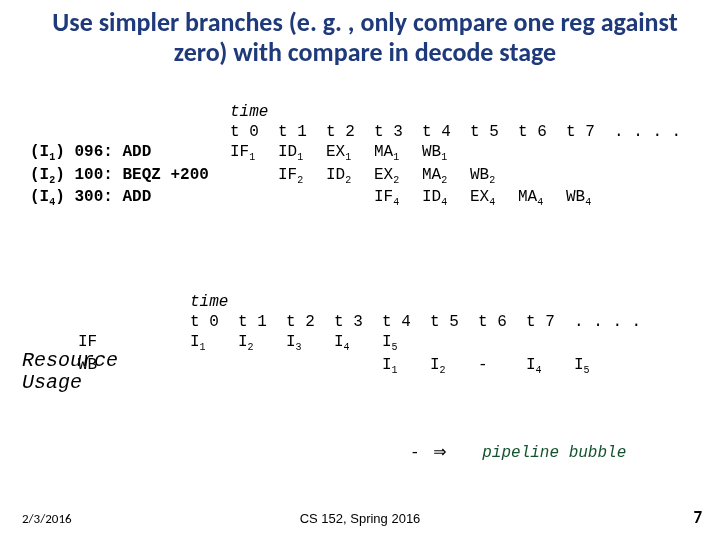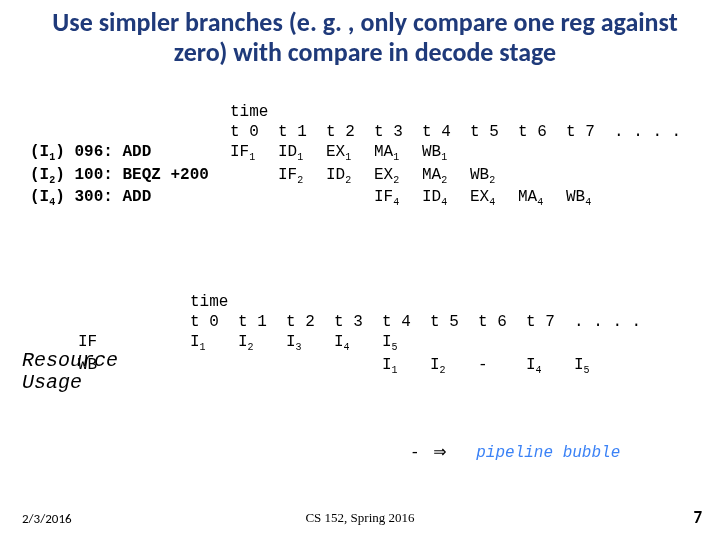--- a/index.html
+++ b/index.html
@@ -22,21 +22,21 @@
   .pipeline {
     font-family: "Courier New", monospace;
     font-size: 16px;
     position: absolute;
     top: 102px;
     left: 30px;
     line-height: 1.25;
   }
   .pipeline .row { white-space: pre; }
   .sub { font-size: 10px; vertical-align: sub; }
-  .hdr { }
+  .hdr { font-style: italic; }
   .resource-block {
     position: absolute;
     top: 292px;
     left: 30px;
     font-family: "Courier New", monospace;
     font-size: 16px;
     line-height: 1.25;
   }
   .resource-block .row { white-space: pre; }
   .res-label {
@@ -50,36 +50,36 @@
   }
   .bubble {
     position: absolute;
     top: 442px;
     left: 410px;
     font-family: "Courier New", monospace;
     font-size: 16px;
   }
   .bubble .dash { letter-spacing: 2px; }
   .bubble .arrow { font-family: Arial, sans-serif; }
-  .bubble .label { font-style: italic; color: #3b82f6; margin-left: 20px; }
+  .bubble .label { font-style: italic; color: #14532d; margin-left: 26px; }
   .footer-date {
     position: absolute;
     left: 22px;
     bottom: 14px;
     font-size: 13px;
     font-family: Calibri, Arial, sans-serif;
     color: #000;
   }
   .footer-mid {
     position: absolute;
     bottom: 14px;
     width: 100%;
     text-align: center;
     font-size: 13px;
-    font-family: Liberation Serif, serif;
+    font-family: Liberation Sans, sans-serif;
     color: #000;
   }
   .footer-page {
     position: absolute;
     right: 18px;
     bottom: 12px;
     font-size: 17px;
     font-family: Calibri, Arial, sans-serif;
     color: #000;
     font-weight: bold;

